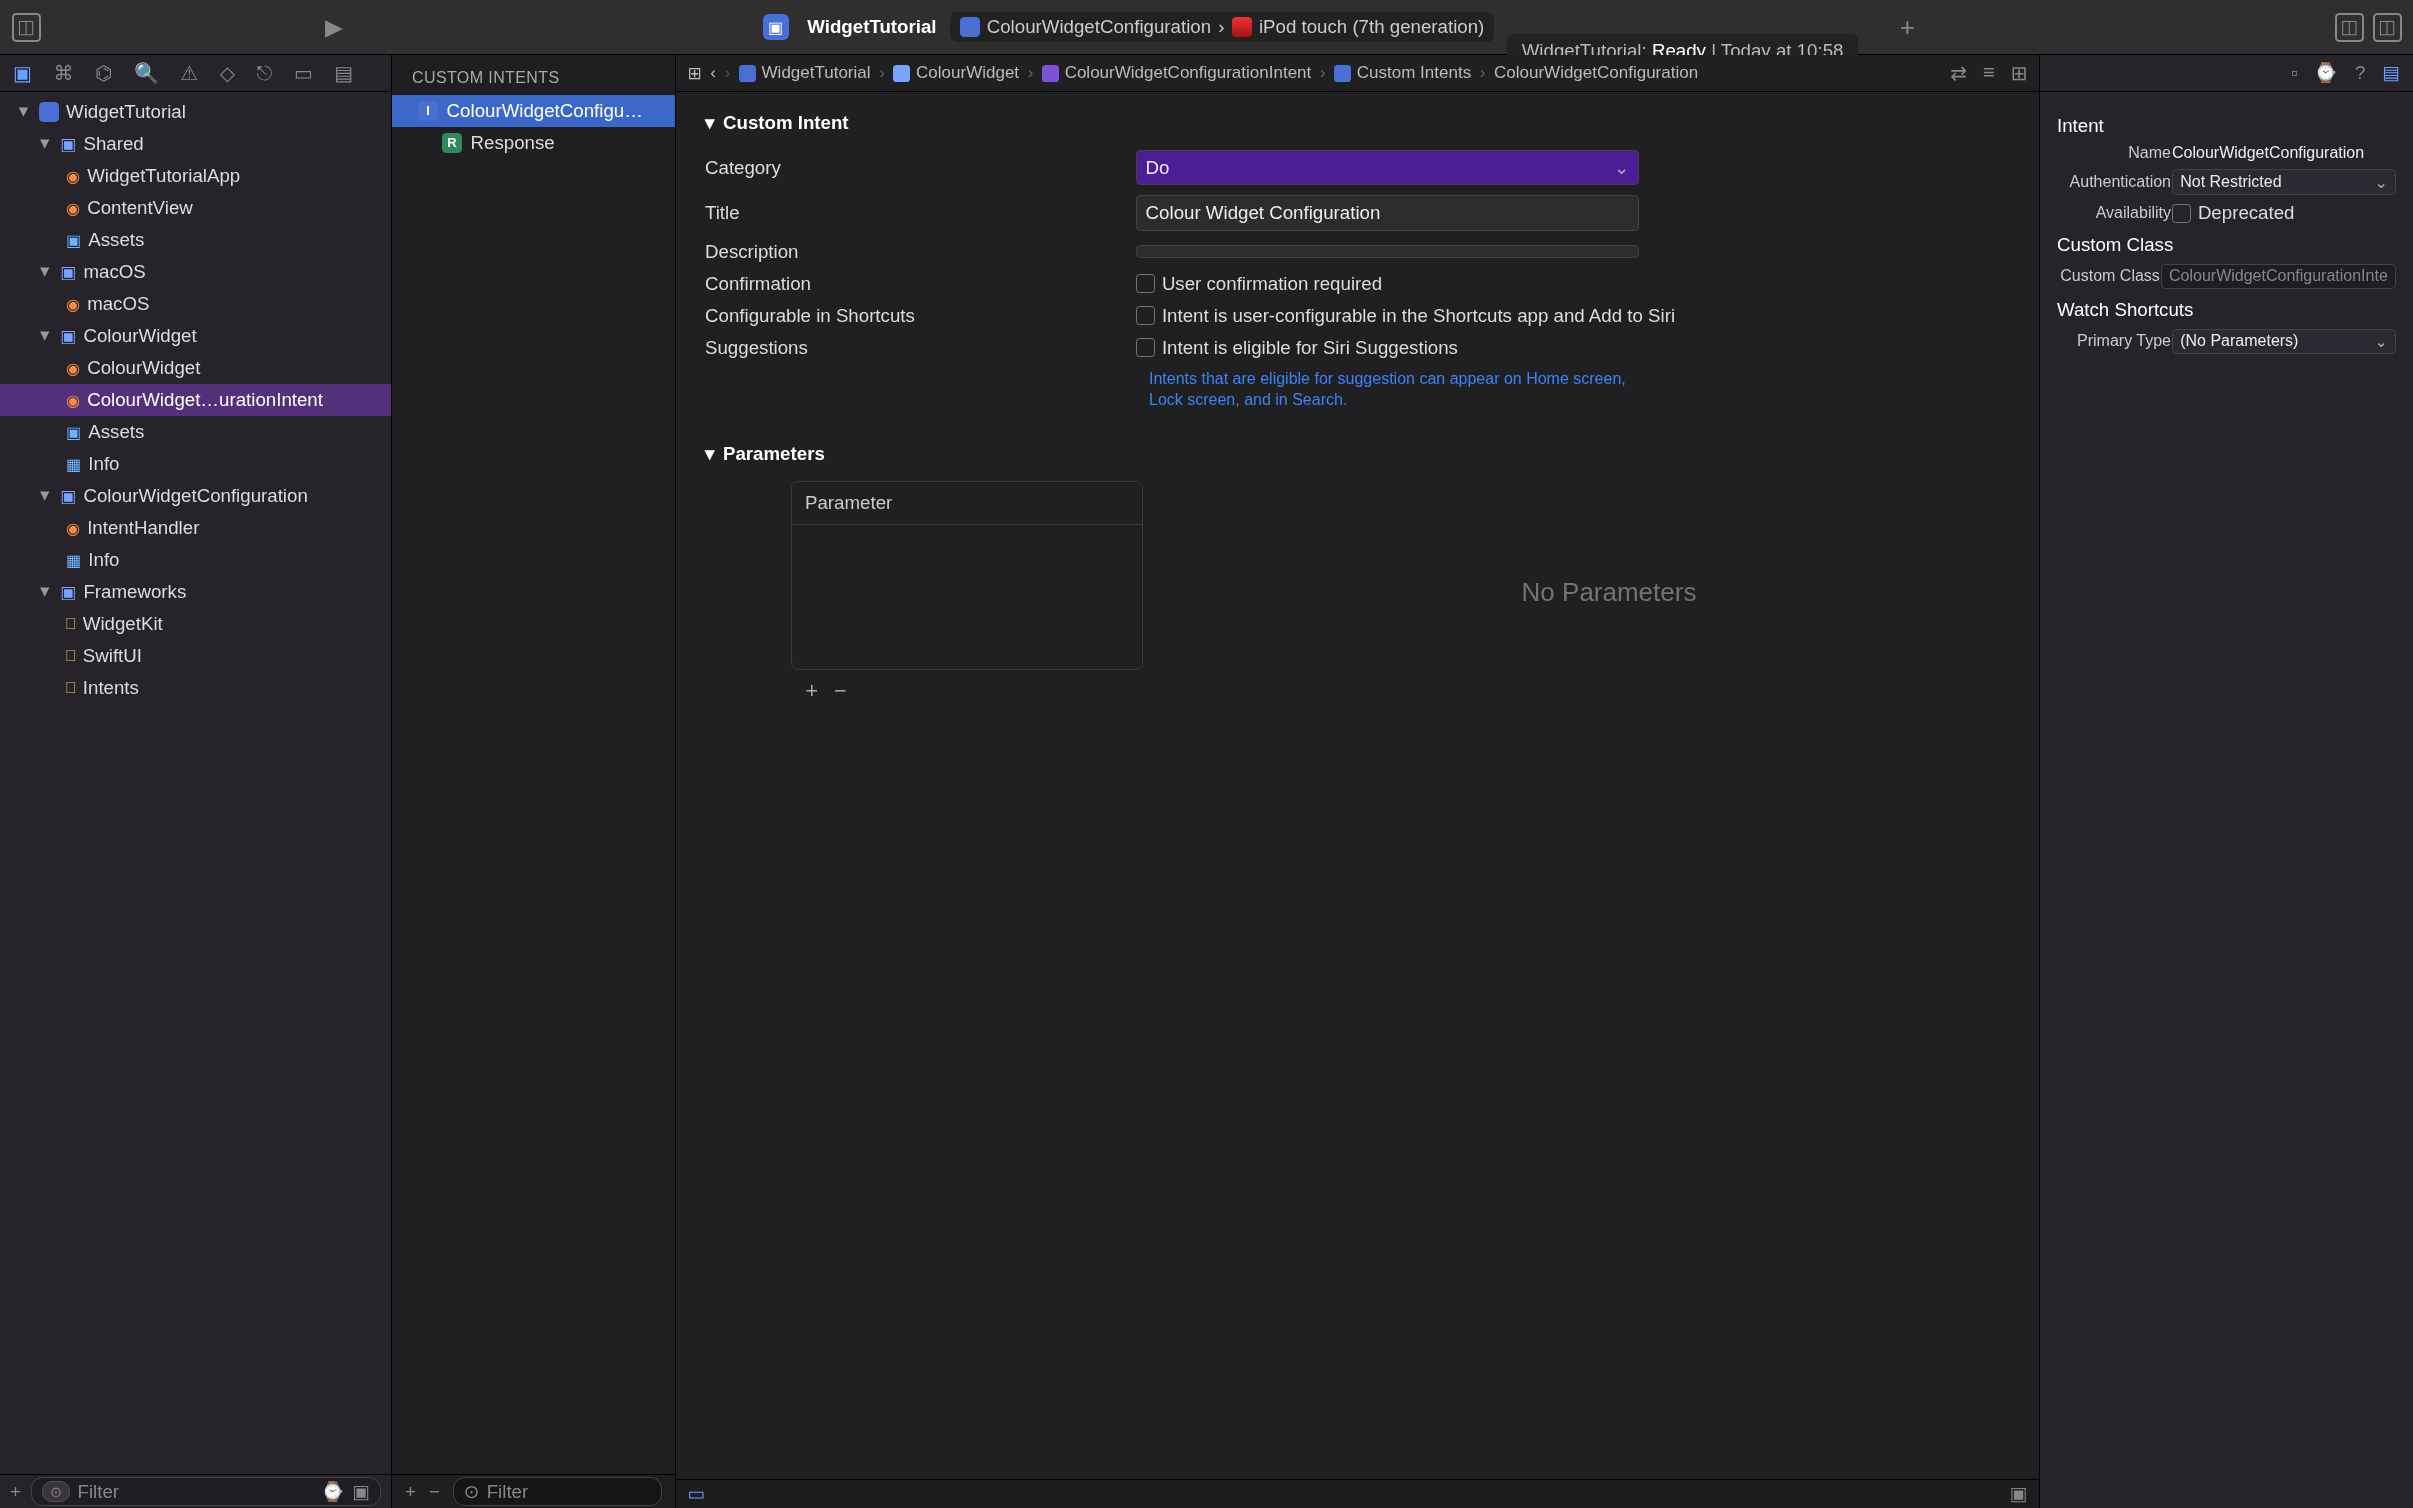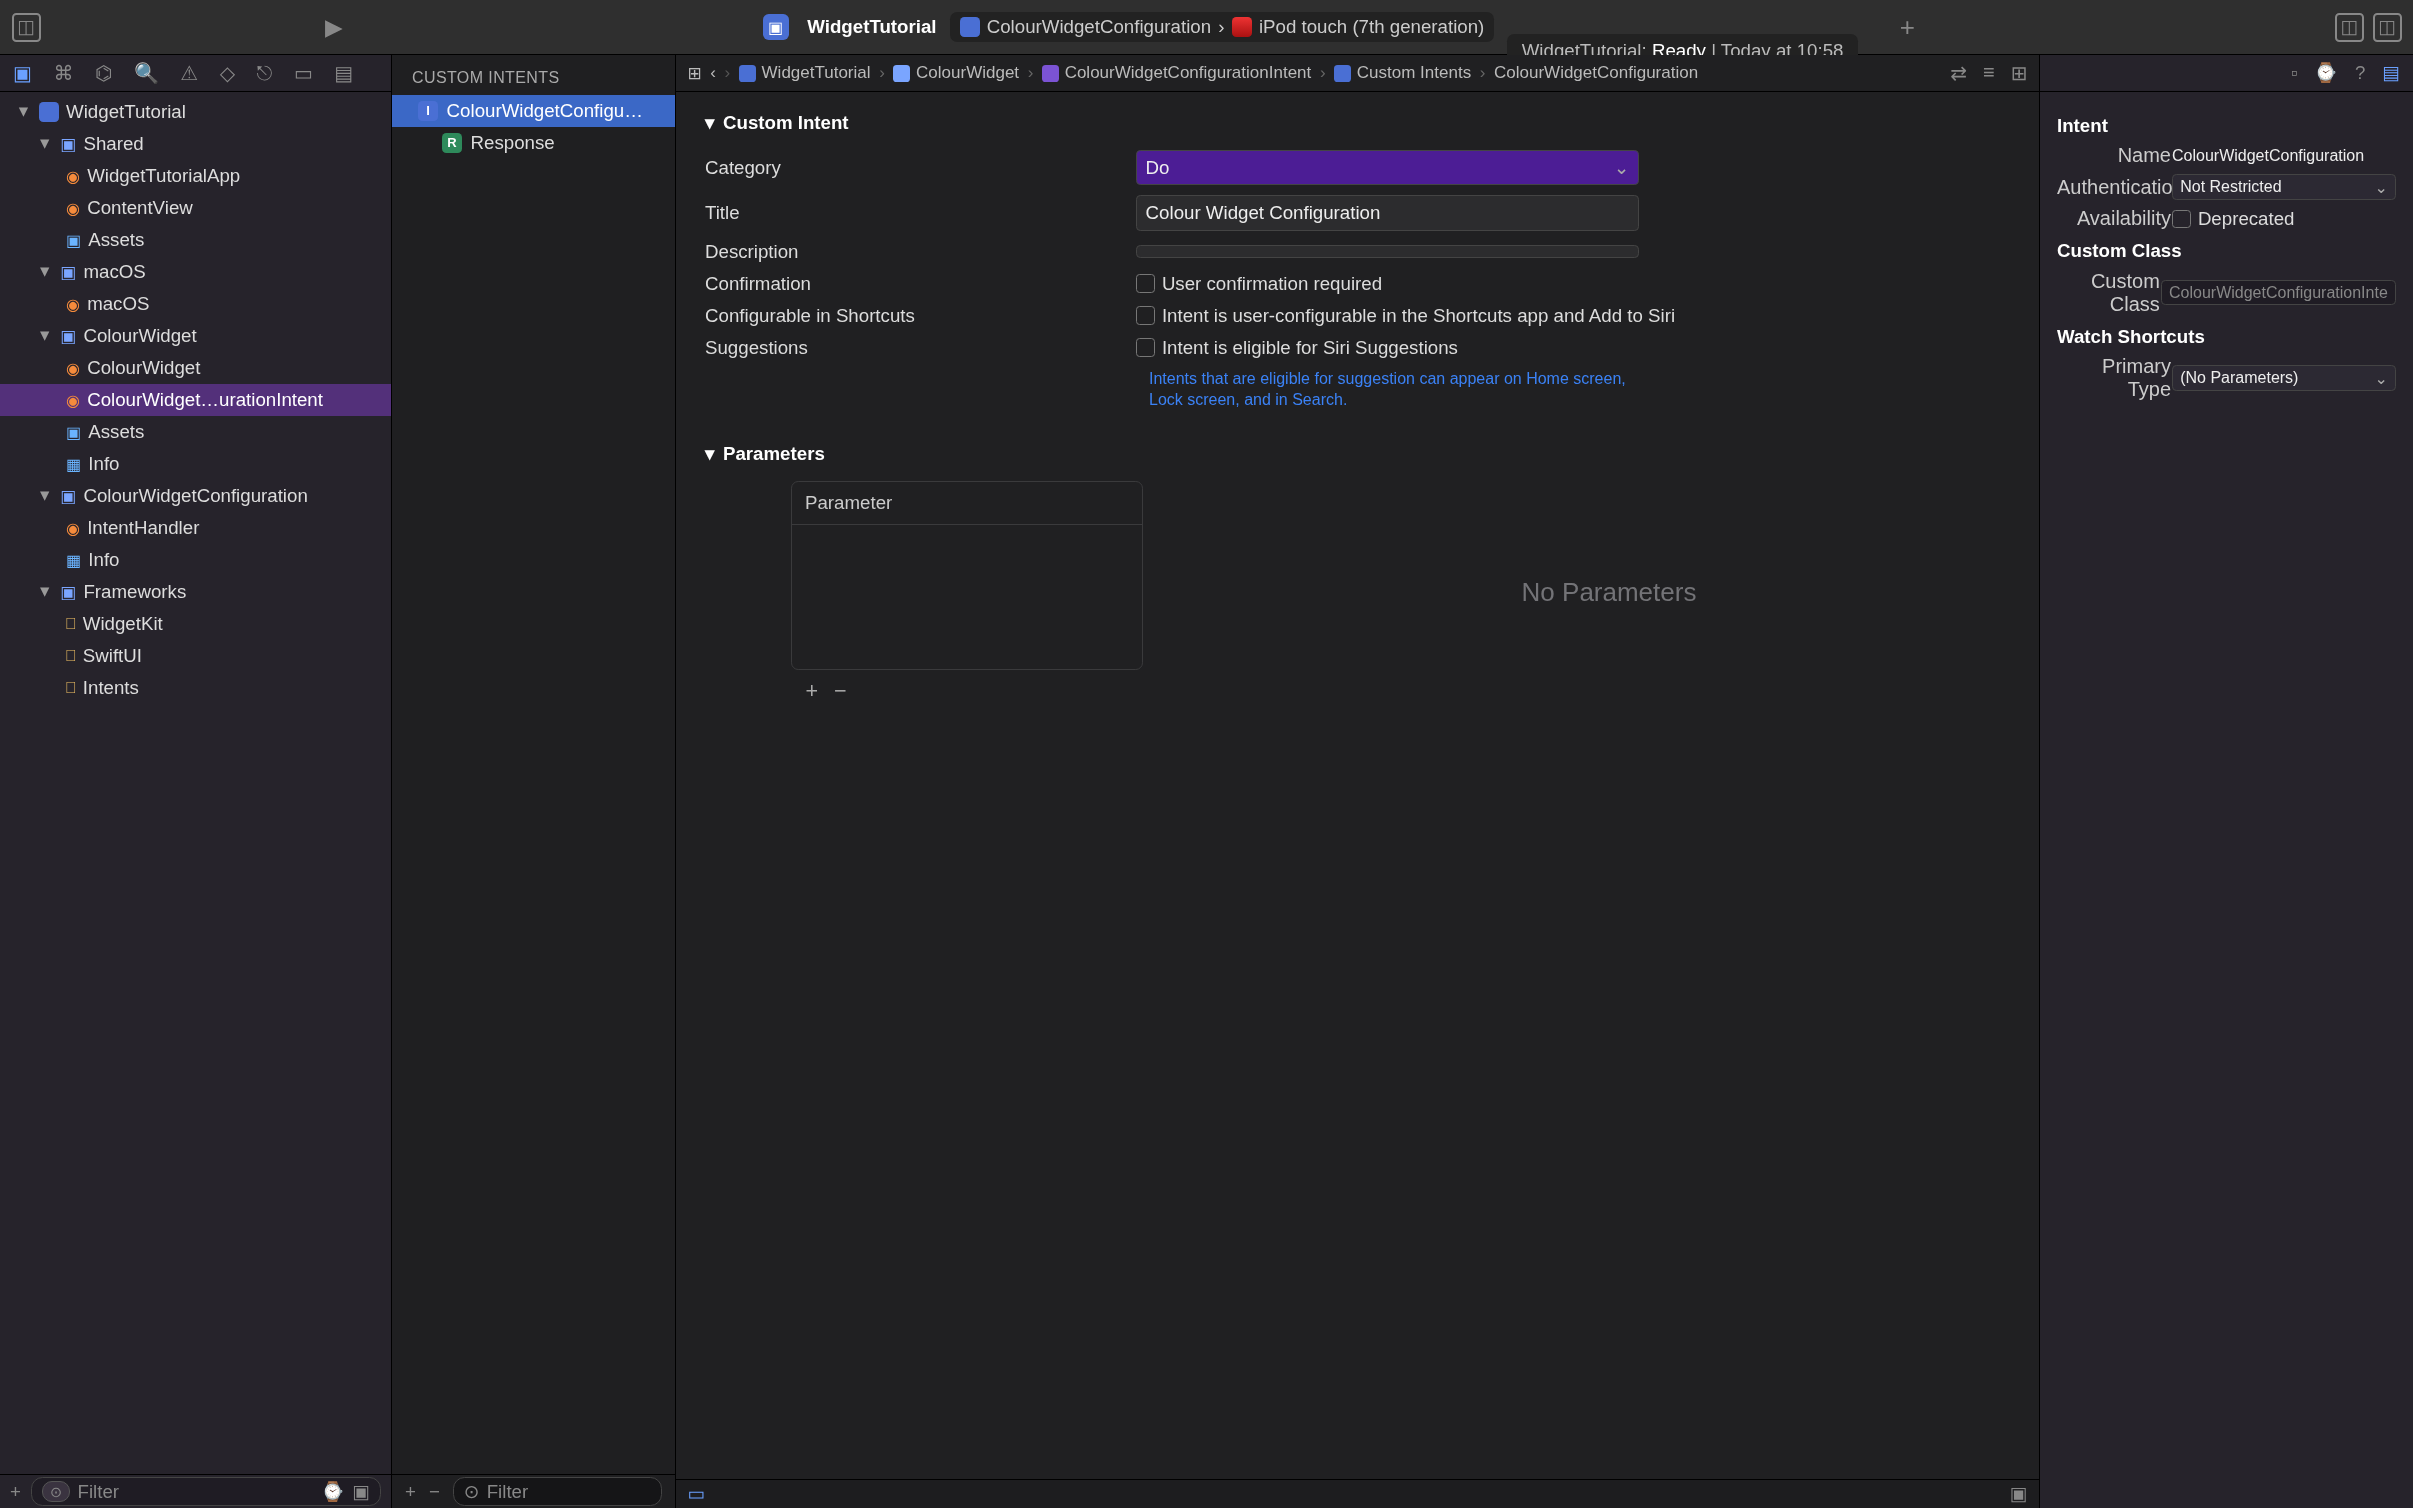--- a/index.html
+++ b/index.html
@@ -80,23 +80,23 @@
 .no-params { color: #737377; font-size: 26px; text-align: center; margin-top: -136px; margin-left: 503px; }
 
 .debug-bar { height: 29px; border-top: 1.4px solid #000; background: #1d1d1f; display: flex; align-items: center; padding: 0 11.5px; gap: 8.6px; color: #6aa0ff; }
 .debug-right { margin-left: auto; color: #888; }
 
 
 .insp { width: 374px; background: #26232b; border-left: 1.4px solid #000; padding: 0; }
 .insp-tabs { height: 37px; display: flex; align-items: center; justify-content: flex-end; gap: 17px; padding: 0 13px; color: #888; font-size: 18.7px; border-bottom: 0.7px solid #000; }
 .insp-tabs .active { color: #6aa0ff; }
 .insp-body { padding: 13px 17px; }
-.insp-h { font-weight: 700; color: #fff; margin: 10px 0 7.2px; }
+.insp-h { font-weight: 400; color: #fff; margin: 10px 0 7.2px; }
 .insp-row { display: flex; align-items: center; margin-bottom: 7.2px; }
-.insp-label { width: 115px; text-align: right; padding-right: 1px; color: #ccc; font-size: 20px; }
+.insp-label { width: 115px; text-align: right; padding-right: 1px; color: #ccc; font-size: 16px; }
 .insp-val { flex: 1; color: #eee; font-size: 16px; }
 .insp-select { flex: 1; background: #2c2933; border: 0.7px solid #444; border-radius: 4.3px; padding: 2.9px 7.2px; color: #eee; position: relative; font-size: 16px; }
 .insp-select::after { content: "⌄"; position: absolute; right: 7.2px; color: #aaa; }
 .insp-input { flex: 1; background: #1f1c24; border: 0.7px solid #444; border-radius: 4.3px; padding: 2.9px 7.2px; color: #888; font-size: 16px; }
 </style>
 </head>
 <body>
 
 <div class="toolbar">
   <div class="tb-box">◫</div>

